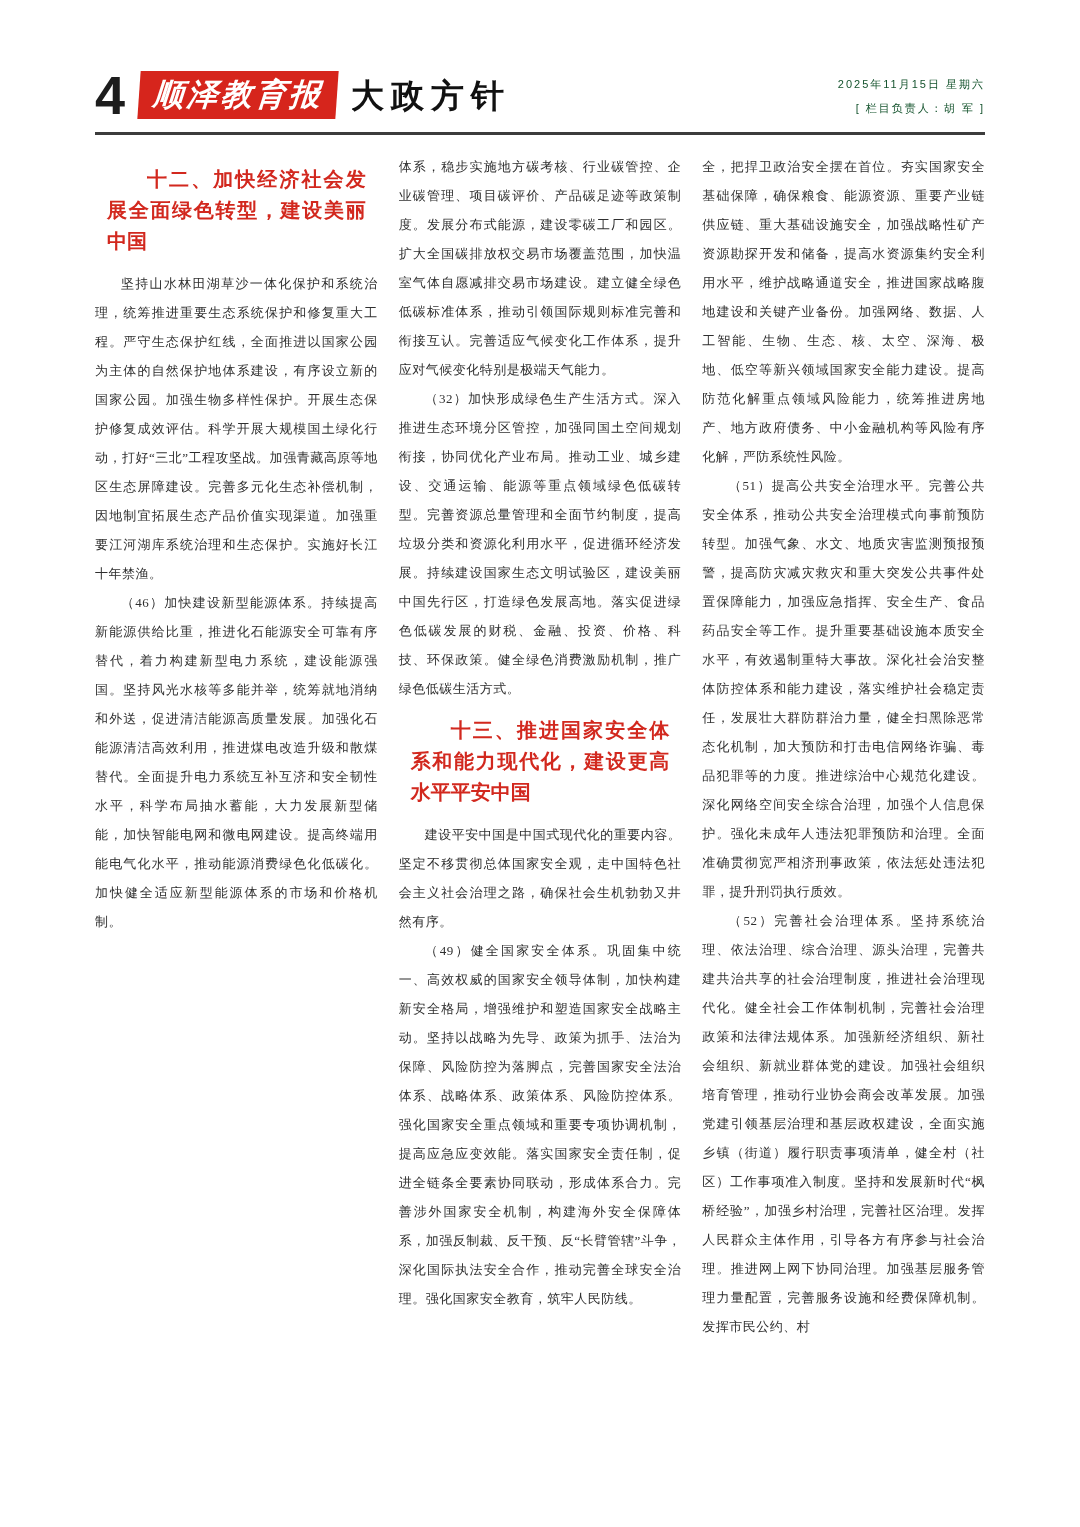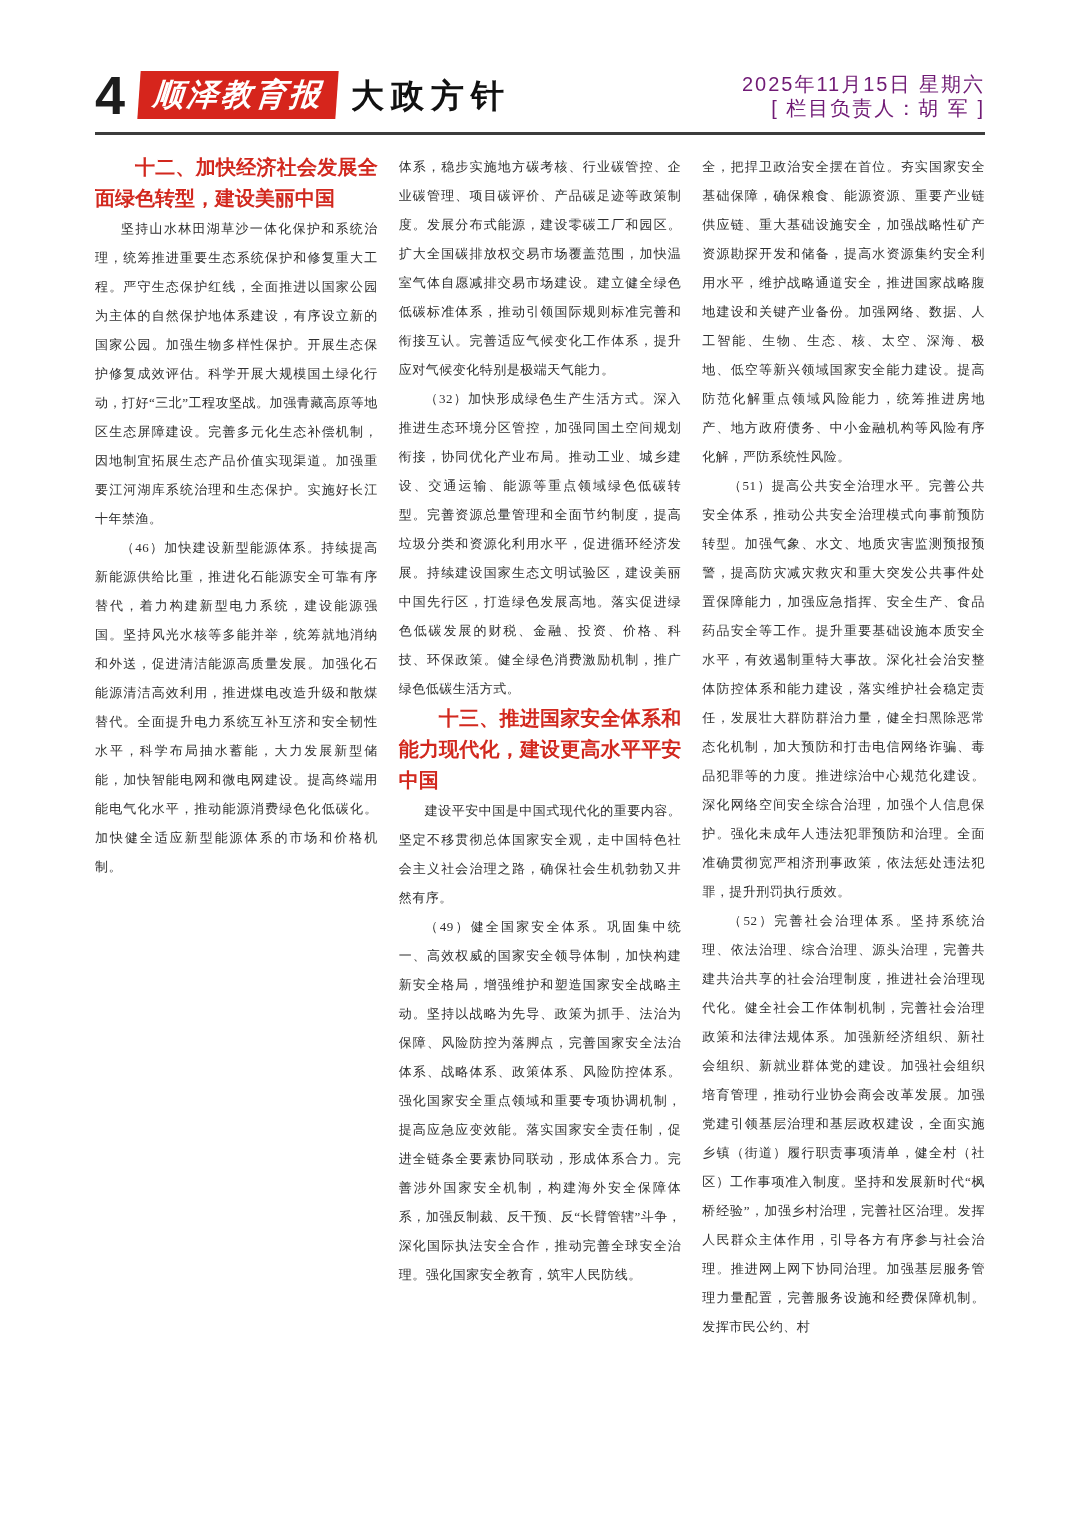--- a/index.html
+++ b/index.html
@@ -31,37 +31,37 @@
     transform:skewX(-4deg);
   }
   .section-title{
     font-family:"Liberation Sans","DejaVu Sans",sans-serif;
     font-weight:900;font-size:33px;line-height:1;color:#111;
     letter-spacing:7px;
   }
   .hdr-right{
     text-align:right;
     font-family:"Liberation Sans","DejaVu Sans",sans-serif;
-    font-size:20px;line-height:24px;color:#701a75;
+    font-size:11px;line-height:24px;color:#14532d;
     letter-spacing:2px;
     padding-bottom:2px;
   }
   .rule{
     margin-top:10px;
     border-bottom:3px solid #3c3c3c;
   }
   
   .columns{
     display:flex;
     gap:21px;
     margin-top:17px;
   }
   .col{flex:1 1 0;min-width:0;}
   .heading{
-    margin:0;
+    margin:12px;
     font-family:"Liberation Sans","DejaVu Sans",sans-serif;
     font-weight:bold;
     color:#d2281e;
     font-size:20px;
     line-height:31px;
     text-indent:2em;
     text-align:justify;
   }
   .para{
     margin:0;

